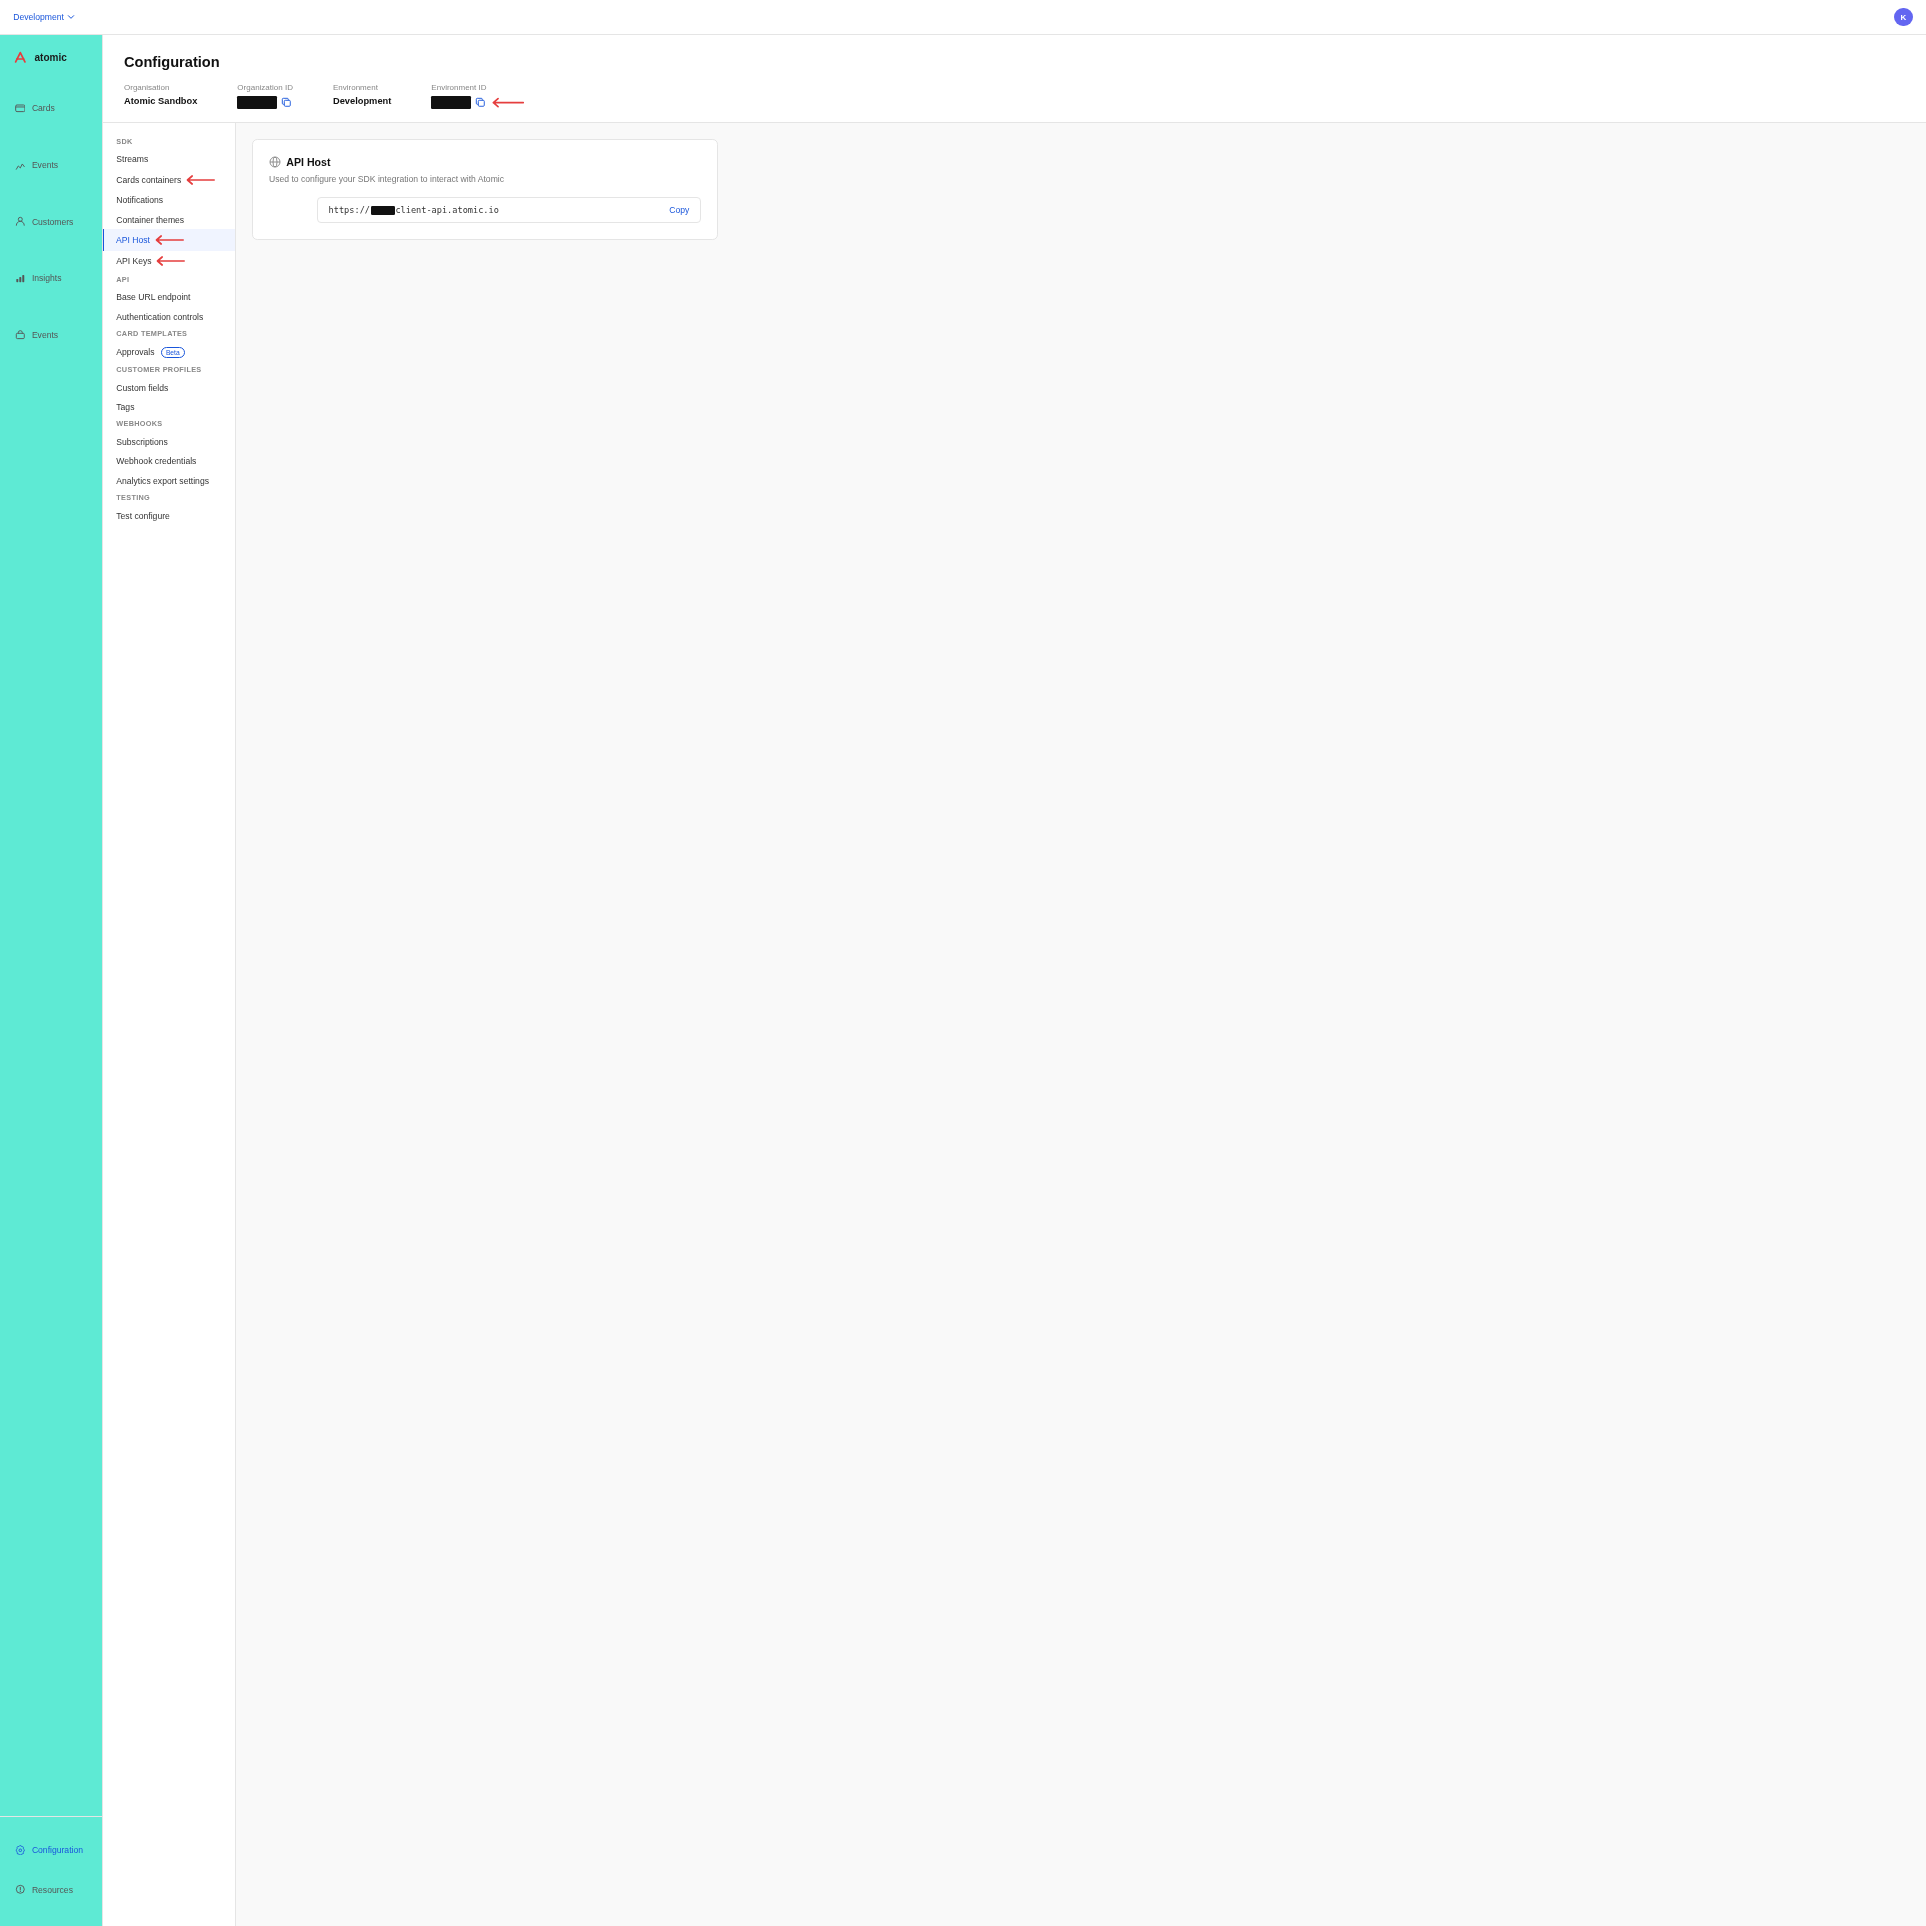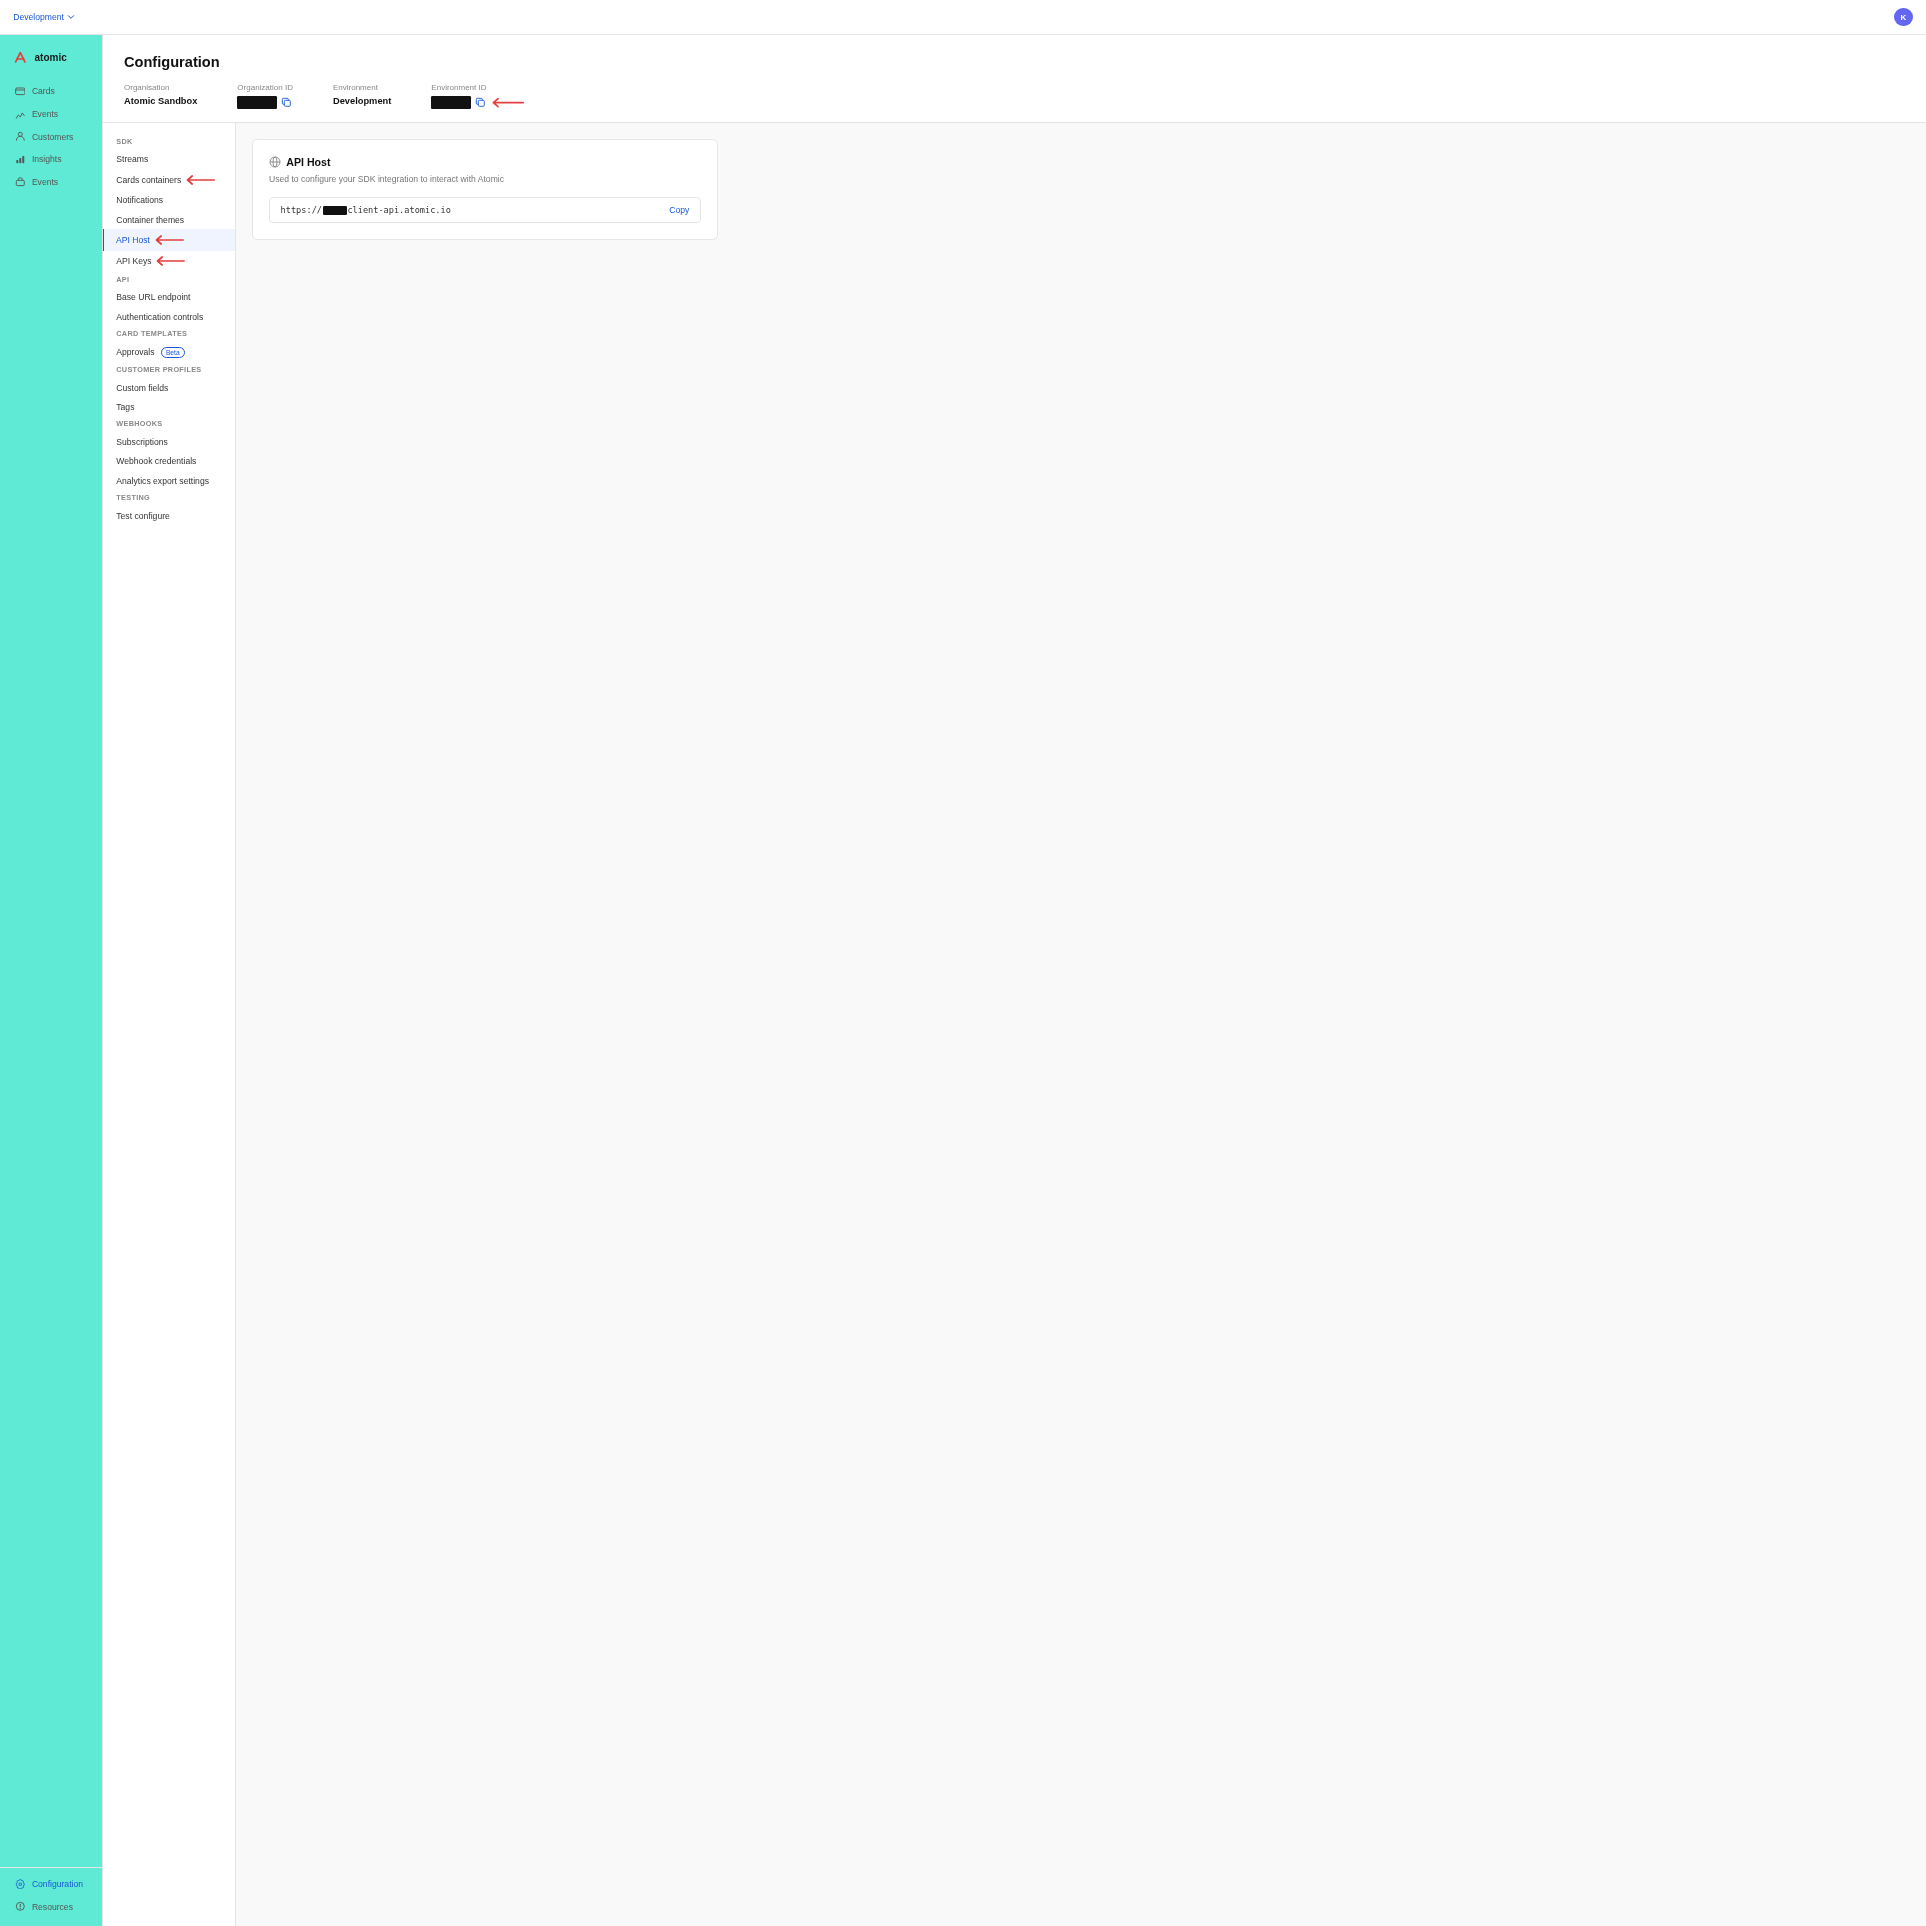--- a/index.html
+++ b/index.html
@@ -13,21 +13,21 @@
     .avatar { width: 18.6px; height: 18.6px; border-radius: 50%; background: #6366f1; color: #fff; display: flex; align-items: center; justify-content: center; font-size: 8px; font-weight: 600; }
 
     
     .app { display: flex; flex: 1; overflow: hidden; }
 
     
     .sidebar { width: 103px; background: #5eead4; border-right: 0.7px solid #e5e5e5; display: flex; flex-direction: column; padding: 8px 0; overflow-y: auto; flex-shrink: 0; }
     .logo { display: flex; align-items: center; gap: 5.3px; padding: 5.3px 10.6px 13.3px; }
     .logo-icon { width: 18.6px; height: 18.6px; }
     .logo-text { font-size: 10px; font-weight: 700; color: #1a1a1a; }
-    .nav-item { display: flex; align-items: center; gap: 6.7px; padding: 6px 10.6px; cursor: pointer; color: #555; font-size: 8.6px; font-weight: 400; border-radius: 4px; margin: 0 4px; }
+    .nav-item { display: flex; align-items: center; gap: 6.7px; padding: 6px 10.6px; cursor: pointer; color: #555; font-size: 8.6px; font-weight: 400; border-radius: 4px; margin: 17px 4px; }
     .nav-item.active { color: #1a56db; font-weight: 500; }
     .nav-item svg { width: 10.6px; height: 10.6px; flex-shrink: 0; }
     .nav-spacer { flex: 1; }
     .nav-bottom { border-top: 0.7px solid #e5e5e5; padding-top: 5.3px; }
 
     
     .main { flex: 1; display: flex; flex-direction: column; overflow: hidden; background: #fff; }
 
     
     .page-header { padding: 18.6px 21px 13.3px; border-bottom: 0.7px solid #e5e5e5; background: #fff; }
@@ -52,21 +52,21 @@
     .beta-badge { display: inline-block; font-size: 6.7px; color: #1a56db; border: 0.7px solid #1a56db; border-radius: 6.7px; padding: 0.7px 4px; margin-left: 4px; font-weight: 500; }
 
     
     .right-content { flex: 1; padding: 16px; overflow-y: auto; background: #f9f9f9; }
 
     
     .api-host-card { background: #fff; border: 0.7px solid #e5e5e5; border-radius: 5.3px; padding: 16px; max-width: 466px; }
     .api-host-header { display: flex; align-items: center; gap: 5.3px; margin-bottom: 5.3px; }
     .api-host-title { font-size: 10.6px; font-weight: 600; color: #111; }
     .api-host-desc { font-size: 8.6px; color: #777; margin-bottom: 13.3px; }
-    .api-host-url-row { display: flex; align-items: center; justify-content: space-between; border: 0.7px solid #e5e5e5; border-radius: 4px; padding: 6.7px 10.6px; background: #fff; }
+    .api-host-url-row { display: flex; align-items: center; justify-content: space-between; border: 0.7px solid #e5e5e5; border-radius: 4px; padding: 6.7px 10.6px; background: #fff; margin-left: 48px; }
     .api-url-text { font-size: 8.6px; color: #333; font-family: monospace; }
     .url-redact { display: inline-block; width: 24px; height: 9.3px; background: #111; border-radius: 1.3px; vertical-align: middle; margin: 0 0.7px; }
     .copy-btn { font-size: 8.6px; color: #1a56db; font-weight: 500; cursor: pointer; border: none; background: none; }
 
     
     .globe-icon { width: 12px; height: 12px; color: #888; }
   </style>
 </head>
 <body>
 

